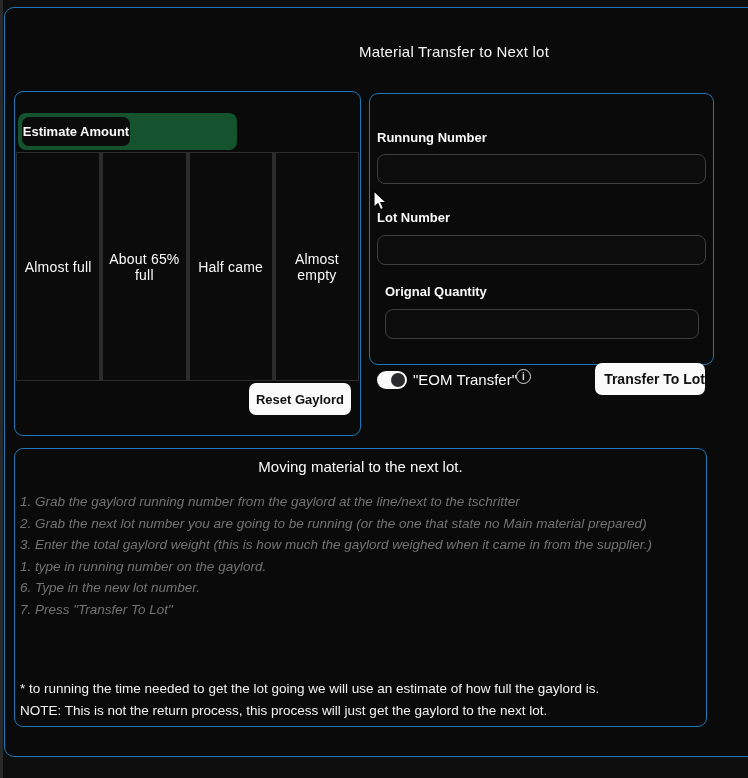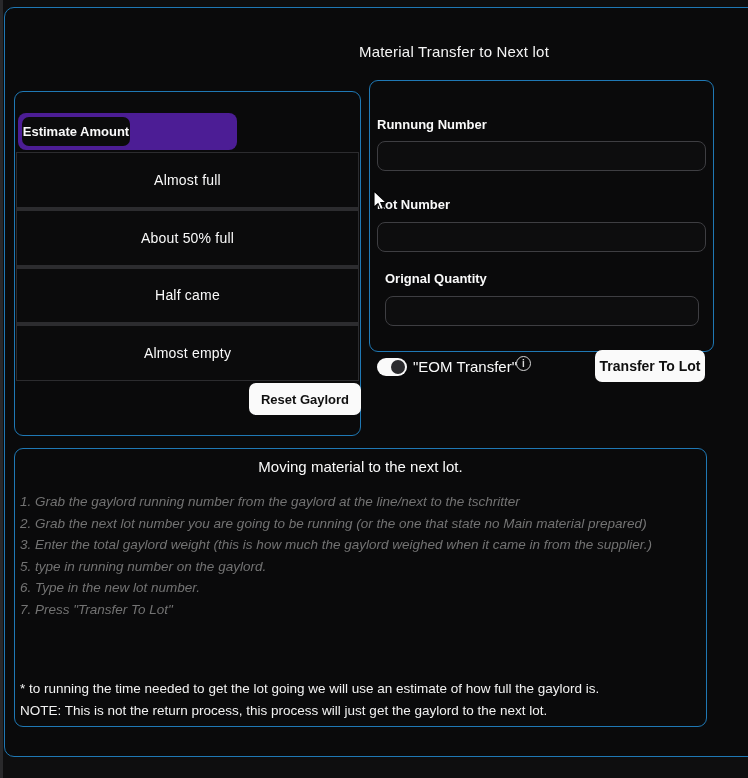--- a/index.html
+++ b/index.html
@@ -18,53 +18,53 @@
   }
   .page-title {
     position:absolute; top:35px; left:0; width:898px;
     text-align:center; font-size:15px; color:#f5f5f5; letter-spacing:.2px;
   }
   .card {
     position:absolute; background:#0a0a0b;
     border:1px solid #1f78b4; border-radius:9px;
   }
   .estimate-card { left:9px;  top:83px;  width:347px; height:345px; }
-  .form-card     { left:364px; top:72px; width:345px; height:272px; }
+  .form-card     { left:364px; top:85px; width:345px; height:272px; }
   .instr-card    { left:9px;  top:440px; width:693px; height:279px; }
 
   
   .tabs {
     position:absolute; left:3px; top:21px; width:219px; height:37px;
-    background:#4c1d95; border-radius:8px; display:flex; align-items:stretch; padding:4px;
+    background:#14532d; border-radius:8px; display:flex; align-items:stretch; padding:4px;
   }
   .tab {
     display:flex; align-items:center; justify-content:center;
     font-size:13px; font-weight:700; color:#9b9b9b; cursor:default;
     border-radius:7px; white-space:nowrap;
   }
   .tab.active { width:108px; background:#0b0b0c; color:#fafafa; }
   .tab.inactive { flex:1; }
 
   
   .levels {
     position:absolute; left:1px; top:60px; width:343px; height:229px;
-    display:flex; flex-direction:column; gap:4px;
+    display:flex; gap:4px;
     background:#2c2c2f; border:1px solid #2c2c2f;
   }
   .level-row {
     flex:1; border:none; background:#0b0b0c; color:#fafafa;
     font-family:inherit; font-size:14px; letter-spacing:.2px; cursor:pointer;
   }
 
   .btn-white {
     position:absolute; border:none; border-radius:7px;
     background:#fafafa; color:#101010; font-family:inherit; font-weight:600; cursor:pointer;
   }
-  .reset-btn    { left:234px; top:291px; width:112px; height:32px; font-size:13px; }
-  .transfer-btn { left:225px; top:269px; width:110px; height:32px; font-size:14px; }
+  .reset-btn    { left:234px; top:291px; width:102px; height:32px; font-size:13px; }
+  .transfer-btn { left:225px; top:269px; width:110px; height:32px; font-size:14px;text-align:right; }
 
   
   .f-label { position:absolute; font-size:13px; font-weight:700; color:#fafafa; }
   .lbl-running  { left:7px;  top:36px; }
   .lbl-lot      { left:7px;  top:116px; }
   .lbl-quantity { left:15px; top:190px; }
   .f-input {
     position:absolute; height:30px; background:#0d0d0e;
     border:1px solid #3e3e42; border-radius:8px;
     color:#fafafa; font-family:inherit; font-size:14px; padding:0 10px; outline:none;
@@ -108,21 +108,21 @@
 
   <div class="outer">
     <div class="page-title">Material Transfer to Next lot</div>
 
     <div class="card estimate-card">
       <div class="tabs">
         <div class="tab active">Estimate Amount</div>
       </div>
       <div class="levels">
         <button class="level-row">Almost full</button>
-        <button class="level-row">About 50% full</button>
+        <button class="level-row">About 65% full</button>
         <button class="level-row">Half came</button>
         <button class="level-row">Almost empty</button>
       </div>
       <button class="btn-white reset-btn">Reset Gaylord</button>
     </div>
 
     <div class="card form-card">
       <label class="f-label lbl-running">Runnung Number</label>
       <input class="f-input in-running" value="" style="">
 
@@ -140,21 +140,21 @@
 
       <button class="btn-white transfer-btn">Transfer To Lot</button>
     </div>
 
     <div class="card instr-card">
       <div class="instr-title">Moving material to the next lot.</div>
       <div class="steps">
         <div class="step-line">1. Grab the gaylord running number from the gaylord at the line/next to the tschritter</div>
         <div class="step-line">2. Grab the next lot number you are going to be running (or the one that state no Main material prepared)</div>
         <div class="step-line">3. Enter the total gaylord weight (this is how much the gaylord weighed when it came in from the supplier.)</div>
-        <div class="step-line">5. type in running number on the gaylord.</div>
+        <div class="step-line">1. type in running number on the gaylord.</div>
         <div class="step-line">6. Type in the new lot number.</div>
         <div class="step-line">7. Press "Transfer To Lot"</div>
       </div>
       <div class="notes">
         <div class="step-line">* to running the time needed to get the lot going we will use an estimate of how full the gaylord is.</div>
         <div class="step-line">NOTE: This is not the return process, this process will just get the gaylord to the next lot.</div>
       </div>
     </div>
   </div>
 

